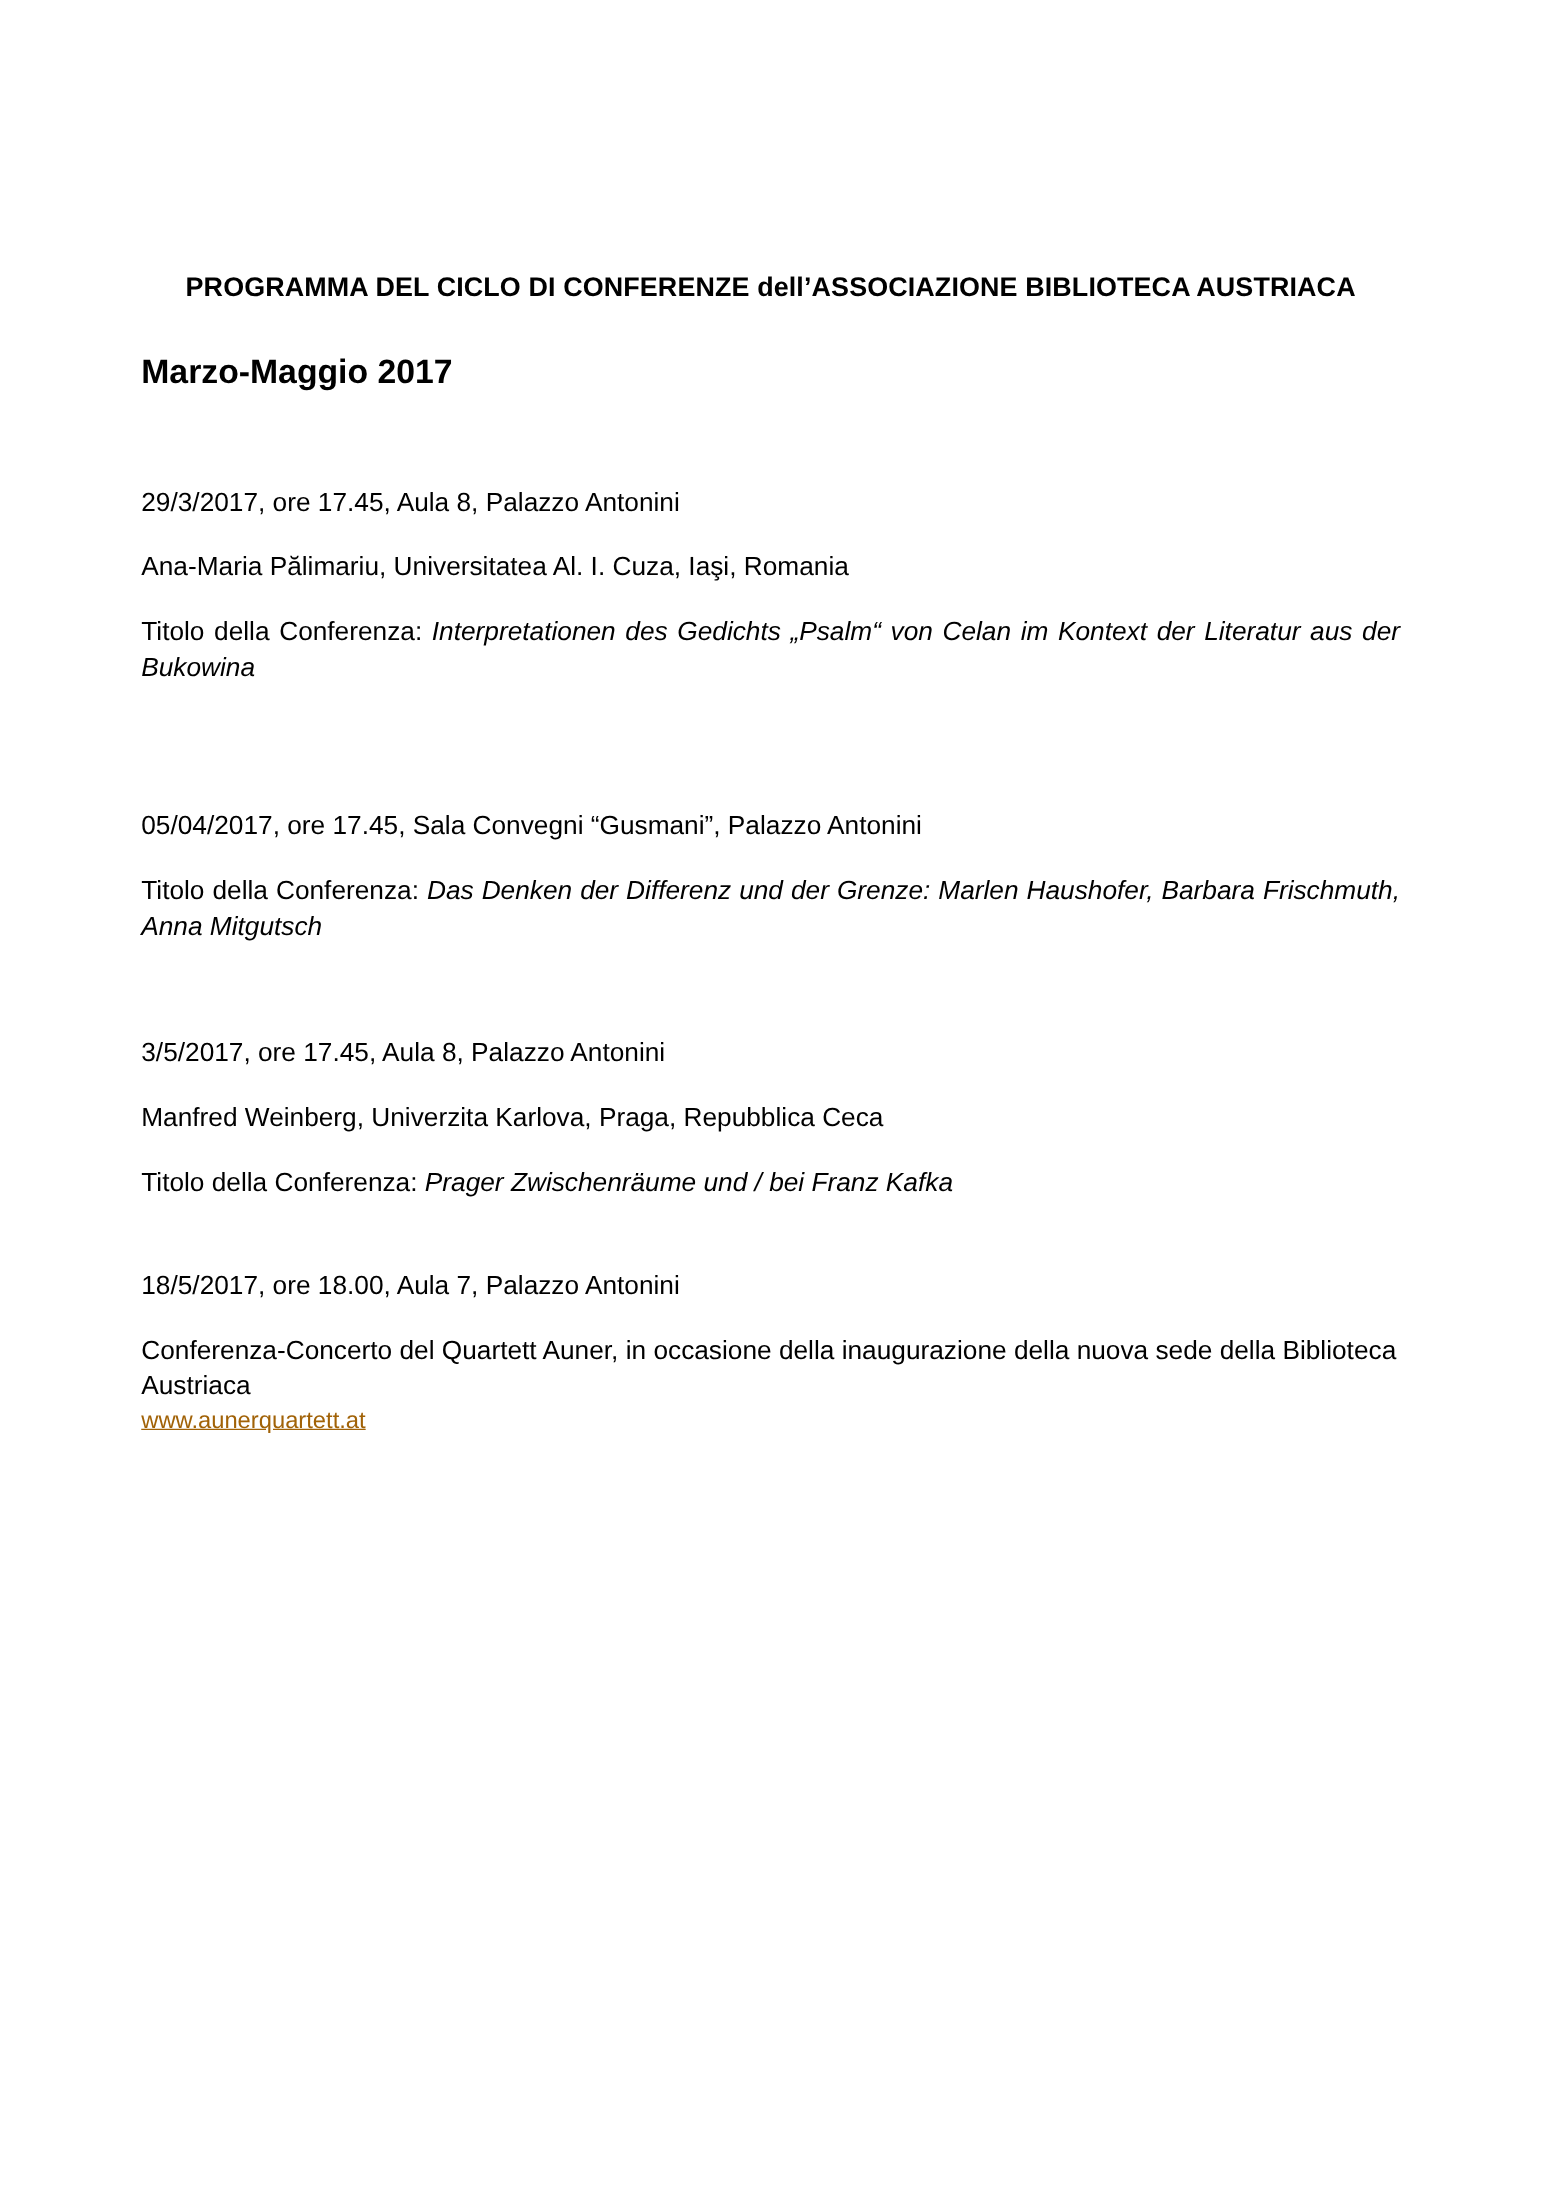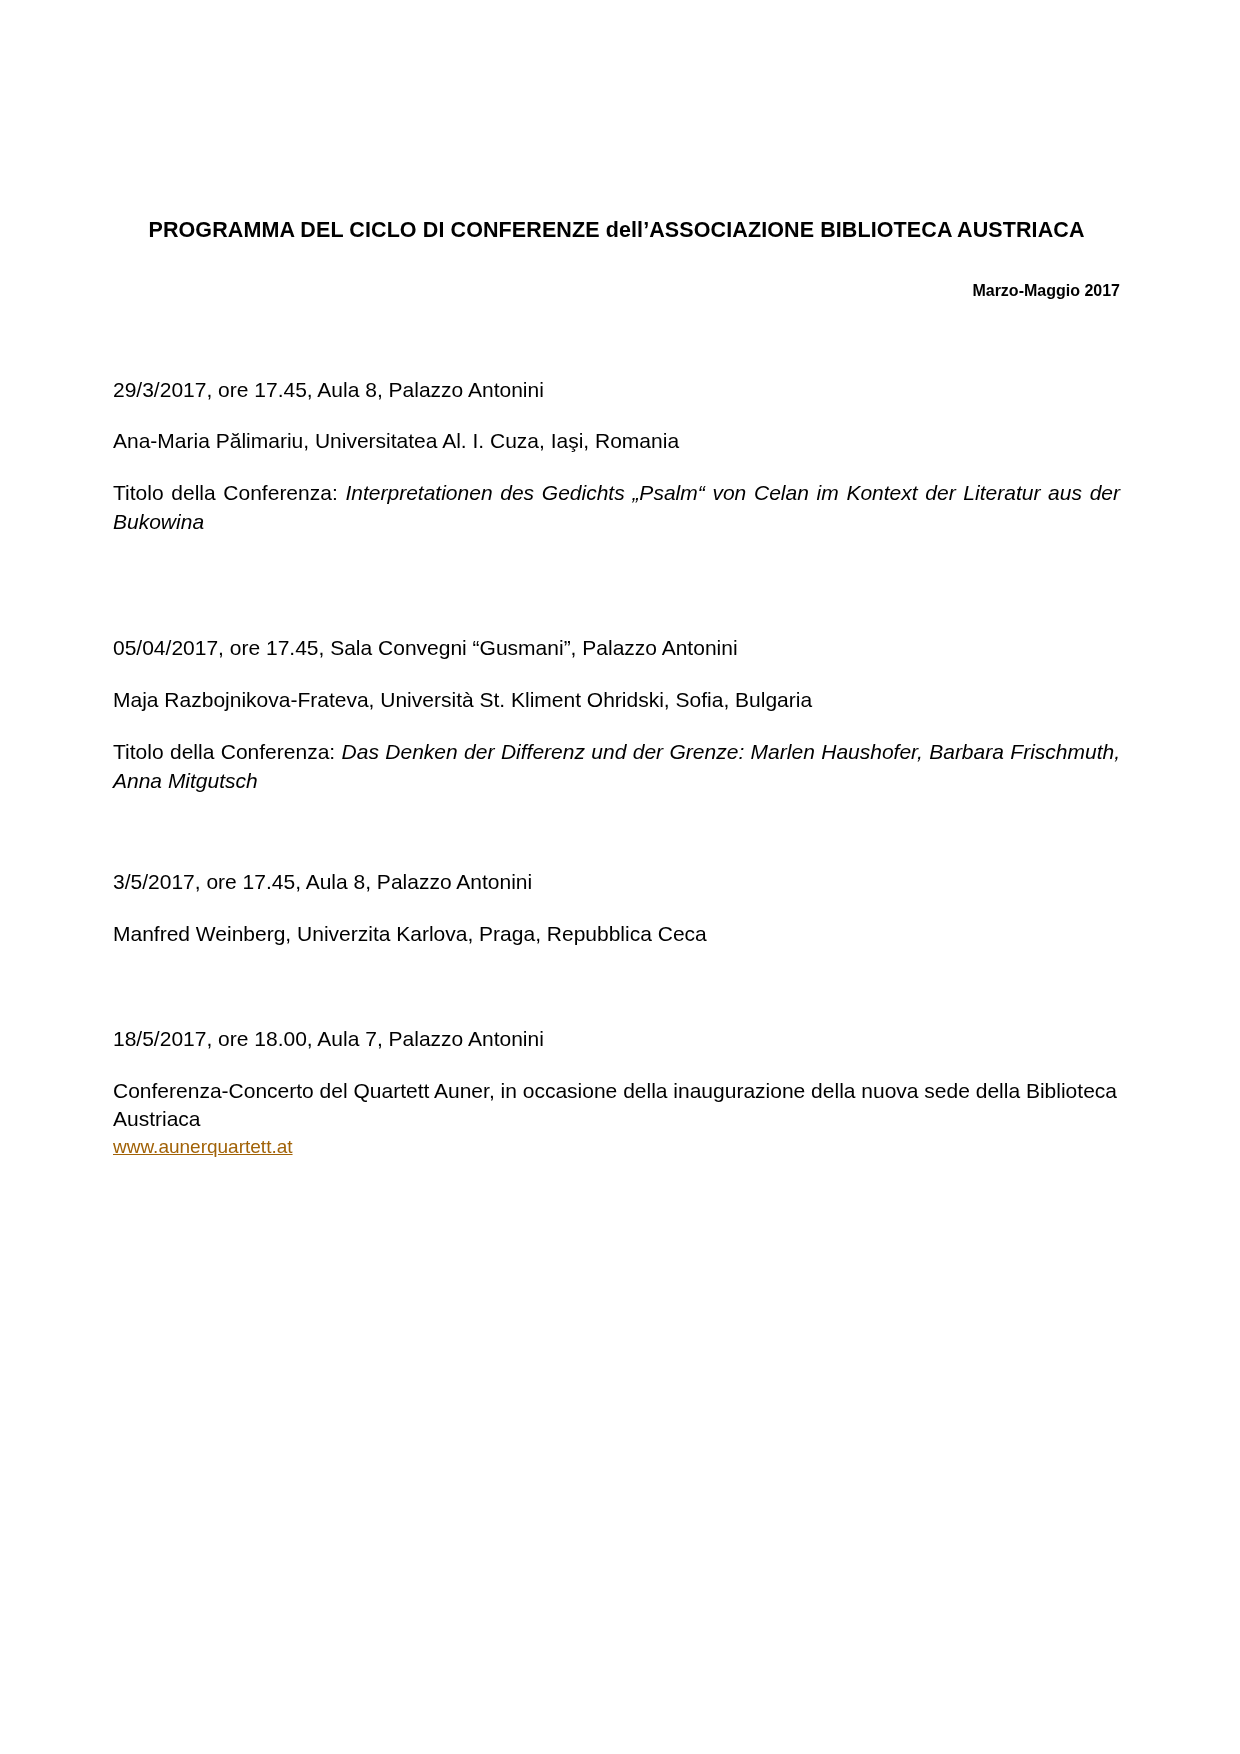--- a/index.html
+++ b/index.html
@@ -24,23 +24,23 @@
   .doc-title {
     font-size: 21.5px;
     font-weight: bold;
     text-align: center;
     line-height: 1.42;
     letter-spacing: 0.1px;
     margin: 0 0 0 0;
     padding: 0 25px;
   }
   .doc-subtitle {
-    font-size: 16px;
+    font-size: 27px;
     font-weight: bold;
-    text-align: right;
+    text-align: left;
     margin: 36px 0 0 0;
   }
   .entries {
     margin-top: 76px;
   }
   .entry {
     margin-bottom: 0;
   }
   .line {
     font-size: 21px;
@@ -92,29 +92,29 @@
     <div class="entry">
       <p class="line nojust">29/3/2017, ore 17.45, Aula 8, Palazzo Antonini</p>
       <p class="line nojust">Ana-Maria Pălimariu, Universitatea Al. I. Cuza, Iaşi, Romania</p>
       <p class="title-line"><span>Titolo della Conferenza: </span><span class="it">Interpretationen des Gedichts „Psalm“ von Celan im Kontext der Literatur aus der Bukowina</span></p>
     </div>
 
     <div class="gap-lg"></div>
 
     <div class="entry">
       <p class="line nojust">05/04/2017, ore 17.45, Sala Convegni “Gusmani”, Palazzo Antonini</p>
-      <p class="line nojust">Maja Razbojnikova-Frateva, Università St. Kliment Ohridski, Sofia, Bulgaria</p>
       <p class="title-line"><span>Titolo della Conferenza: </span><span class="it">Das Denken der Differenz und der Grenze: Marlen Haushofer, Barbara Frischmuth, Anna Mitgutsch</span></p>
     </div>
 
     <div class="gap-md"></div>
 
     <div class="entry">
       <p class="line nojust">3/5/2017, ore 17.45, Aula 8, Palazzo Antonini</p>
       <p class="line nojust">Manfred Weinberg, Univerzita Karlova, Praga, Repubblica Ceca</p>
+      <p class="title-line"><span>Titolo della Conferenza: </span><span class="it">Prager Zwischenräume und / bei Franz Kafka</span></p>
     </div>
 
     <div class="gap-sm"></div>
 
     <div class="entry">
       <p class="line nojust">18/5/2017, ore 18.00, Aula 7, Palazzo Antonini</p>
       <p class="concert-line">Conferenza-Concerto del Quartett Auner, in occasione della inaugurazione della nuova sede della Biblioteca Austriaca</p>
       <a class="link" href="#">www.aunerquartett.at</a>
     </div>
 

